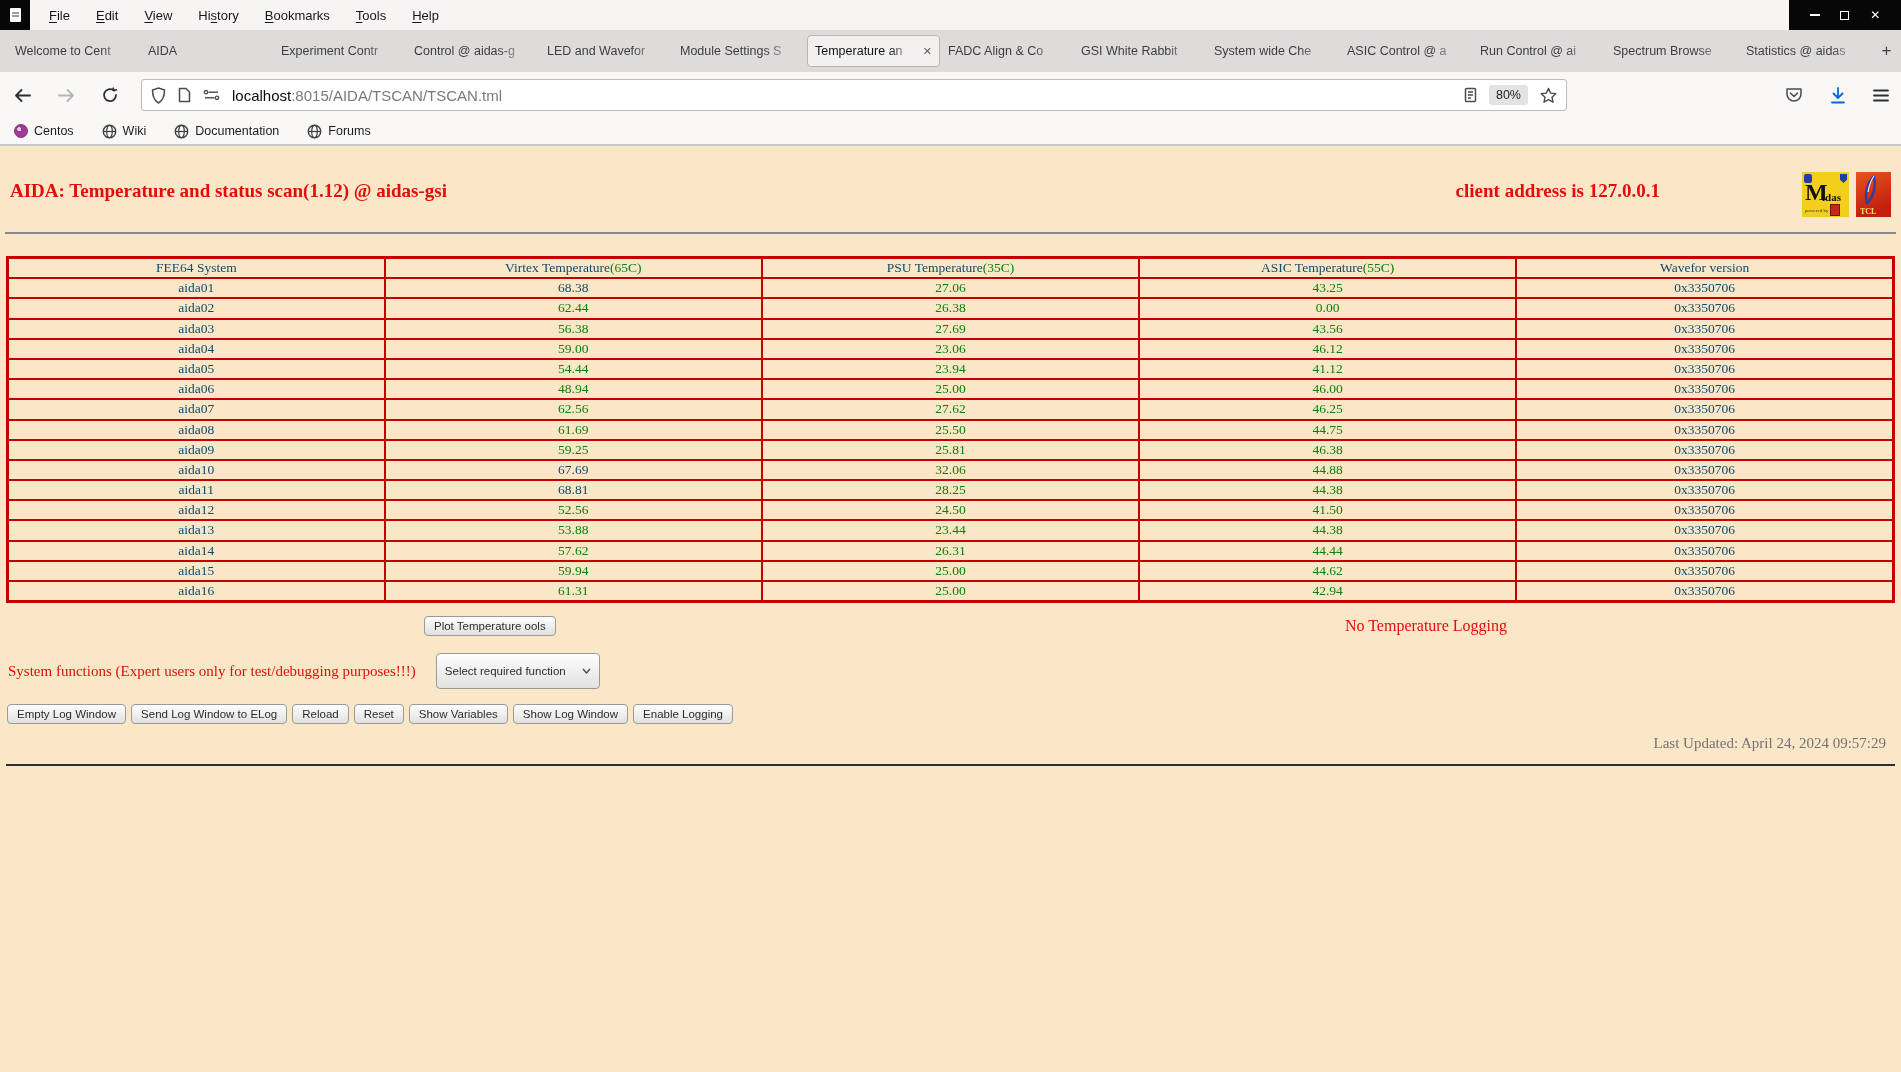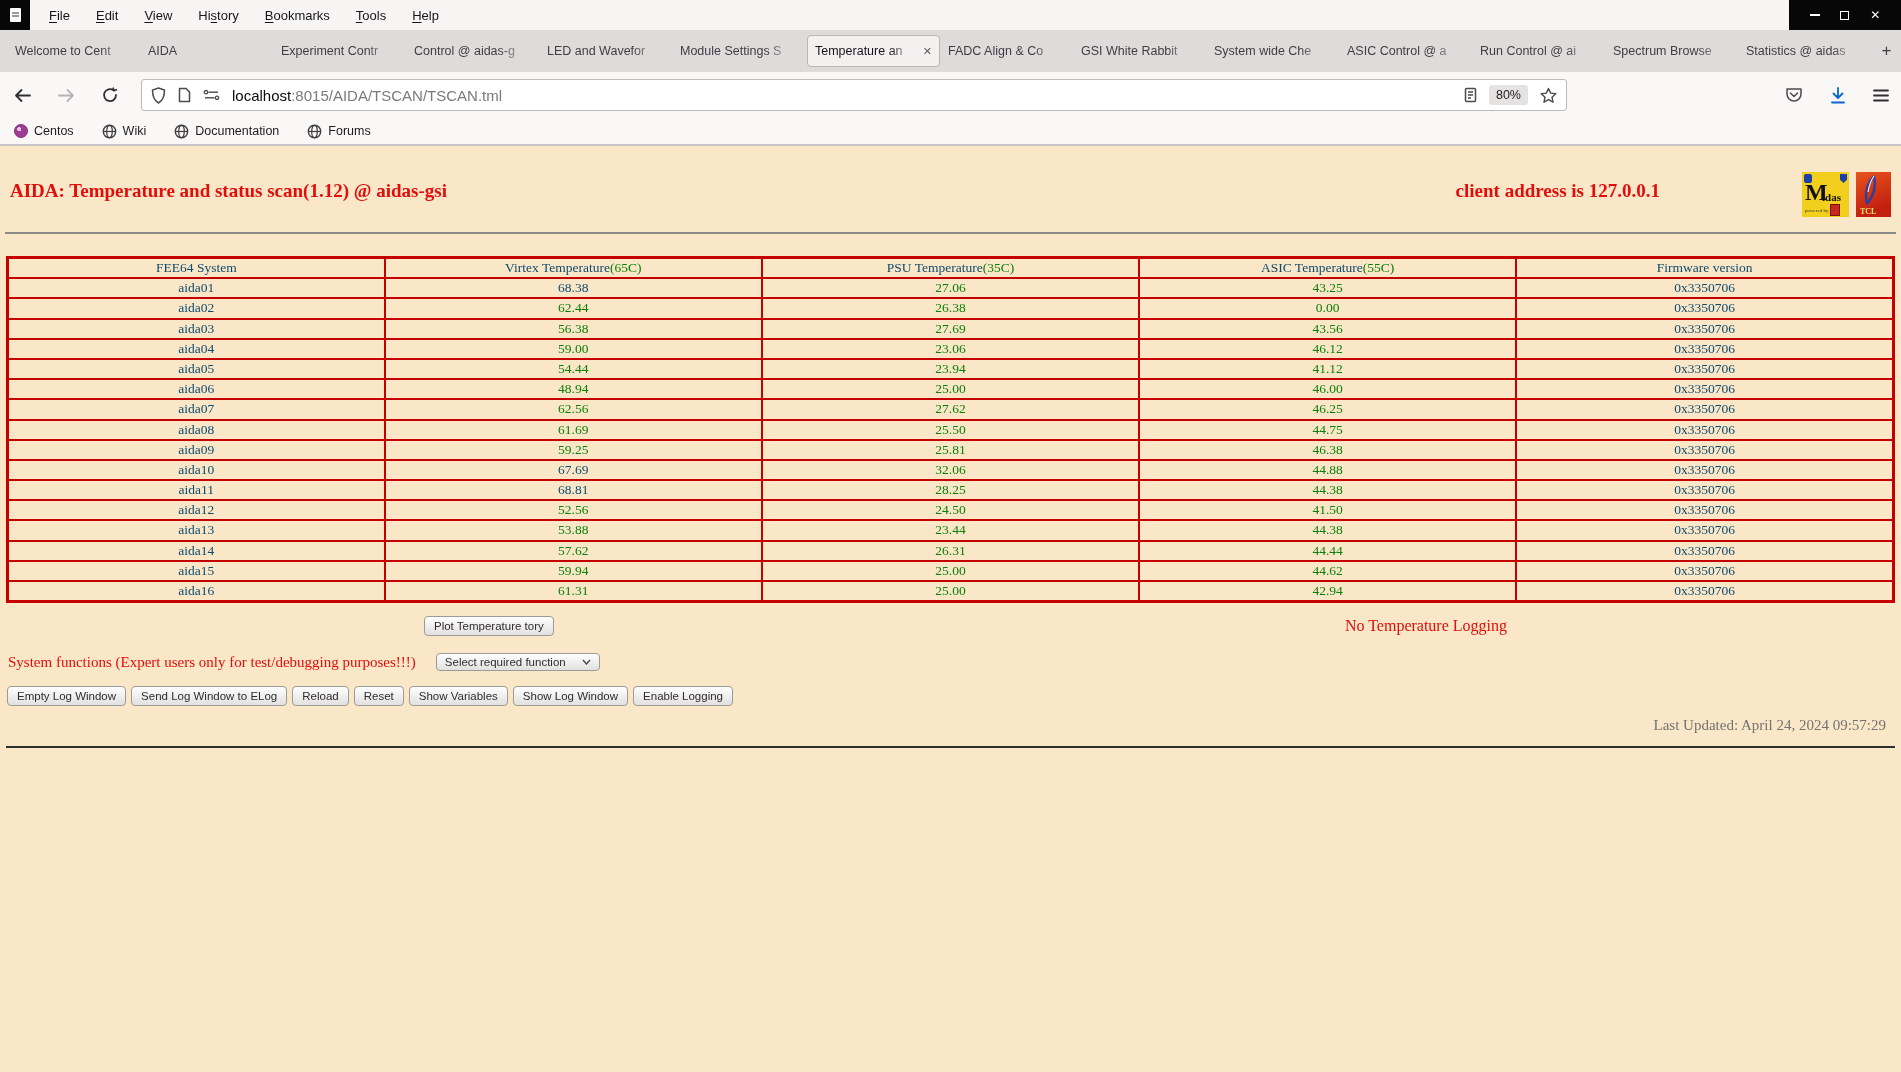--- a/index.html
+++ b/index.html
@@ -73,21 +73,21 @@
   table.tscan th, table.tscan td { border:2px solid #c50000; text-align:center; padding:1px 4px;
                 font-size:13.5px; font-weight:normal; line-height:1.2; font-family:"Liberation Serif",serif; }
   .cell-red { color:#0c4a6e; }
   .cell-green { color:#0a800a; }
 
   .gtk-btn { font-family:"Liberation Sans",sans-serif; font-size:11.5px; color:#2d2d2d;
              background:linear-gradient(#fefefe,#e2e1e0); border:1px solid #9c9a97; border-radius:4px;
              padding:3px 9px; white-space:nowrap; }
   .gtk-select { display:inline-flex; align-items:center; font-family:"Liberation Sans",sans-serif; font-size:11.5px;
              color:#2d2d2d; background:linear-gradient(#fefefe,#e2e1e0); border:1px solid #9c9a97;
-             border-radius:4px; padding:2px 8px; gap:16px; }
+             border-radius:4px; padding:11px 8px; gap:16px; }
 
   .plot-row { margin-top:13px; display:flex; align-items:center; }
   .plot-row .gtk-btn { margin-left:424px; }
   .logging-status { margin-left:auto; margin-right:394px; font-size:16px; color:#e10e0b; }
 
   .sysfunc-row { margin-top:17px; display:flex; align-items:center; padding-left:8px; }
   .sysfunc-label { font-size:15px; color:#e10e0b; }
   .sysfunc-row .gtk-select { margin-left:20px; }
 
   .actions-row { margin-top:15px; display:flex; gap:5px; padding-left:7px; }
@@ -295,21 +295,21 @@
         <col style="width:20%">
         <col style="width:20%">
         <col style="width:20%">
       </colgroup>
     <thead>
         <tr>
           <th><span class="cell-red">FEE64 System</span></th>
           <th><span class="cell-red">Virtex Temperature</span><span class="cell-green">(65C)</span></th>
           <th><span class="cell-red">PSU Temperature</span><span class="cell-green">(35C)</span></th>
           <th><span class="cell-red">ASIC Temperature</span><span class="cell-green">(55C)</span></th>
-          <th><span class="cell-red">Firmware version</span></th>
+          <th><span class="cell-red">Wavefor version</span></th>
         </tr>
       </thead>
     <tbody>
         <tr>
           <td class="cell-red">aida01</td>
           <td class="cell-red">68.38</td>
           <td class="cell-green">27.06</td>
           <td class="cell-green">43.25</td>
           <td class="cell-red">0x3350706</td>
         </tr>
@@ -415,21 +415,21 @@
           <td class="cell-red">aida16</td>
           <td class="cell-green">61.31</td>
           <td class="cell-green">25.00</td>
           <td class="cell-green">42.94</td>
           <td class="cell-red">0x3350706</td>
         </tr>
       </tbody>
   </table>
 
   <div class="plot-row">
-    <button class="gtk-btn">Plot Temperature tory</button>
+    <button class="gtk-btn">Plot Temperature ools</button>
     <span class="logging-status">No Temperature Logging</span>
   </div>
 
   <div class="sysfunc-row">
     <span class="sysfunc-label">System functions (Expert users only for test/debugging purposes!!!)</span>
     <span class="gtk-select">
       <span>Select required function</span>
       <svg width="9" height="6" viewBox="0 0 9 6">
         <path d="M1 1 L4.5 5 L8 1" fill="none" stroke="#4a4a4a" stroke-width="1.4"></path>
       </svg>

